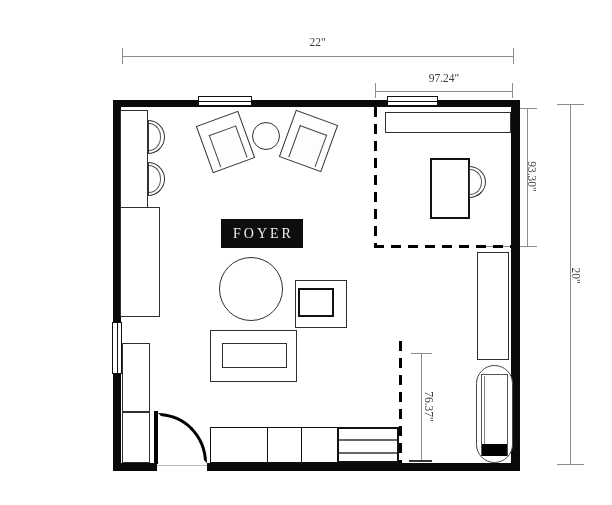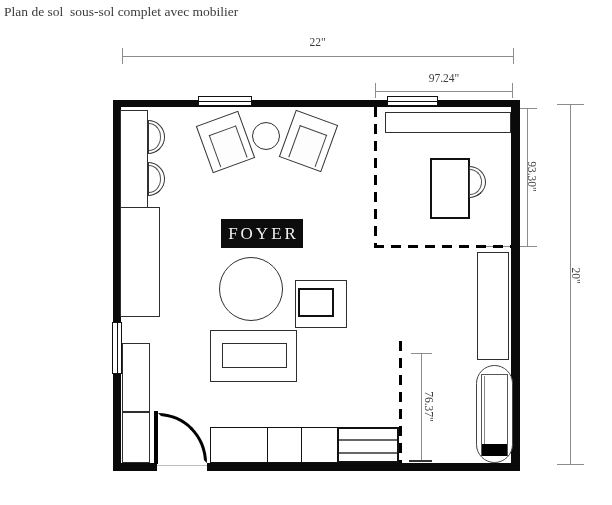--- a/index.html
+++ b/index.html
@@ -37,36 +37,35 @@
   .circle { border-radius:50%; }
   .armchair { border:1px solid #333; background:#fff; }
   .armchair .seat {
     position:absolute; left:8px; top:12px; width:27px; height:33px;
     border:1px solid #444; border-bottom:none; background:#fdfdfd;
   }
   #foyer-label {
     background: var(--label-background,#0d0d0d);
     color: var(--label-text,#f2f2f2);
     display:flex; align-items:center; justify-content:center;
-    font-size:17px; letter-spacing:3px; padding-left:3px;
+    font-size:14px; letter-spacing:3px; padding-left:3px;
   }
   #door-arc {
     border:3px solid #000;
     border-color:#000 #000 transparent transparent;
     border-radius:0 100% 0 0;
   }
   #title { font-size:13.5px; color:var(--title-text,#3b3b3b); white-space:pre; }
   .tread { position:absolute; left:0; right:0; height:2px; background:#666; }
 </style>
 </head>
 <body>
 
 <div id="stage">
 
-  <div id="title" class="abs" style="left:4px; top:4px;">Plan de sol  sous-sol complet avec mobilier</div>
 
   <div class="abs dimtext" style="left:122px; top:36px; width:391px;">22"</div>
   <div class="abs dimline" style="left:122px; top:56px; width:391px; height:1px;"></div>
   <div class="abs dimline" style="left:122px; top:48px; width:1px; height:16px;"></div>
   <div class="abs dimline" style="left:513px; top:48px; width:1px; height:16px;"></div>
 
   <div class="abs dimtext" style="left:375px; top:72px; width:138px;">97.24"</div>
   <div class="abs dimline" style="left:375px; top:91px; width:138px; height:1px;"></div>
   <div class="abs dimline" style="left:375px; top:83px; width:1px; height:15px;"></div>
   <div class="abs dimline" style="left:512px; top:83px; width:1px; height:15px;"></div>

